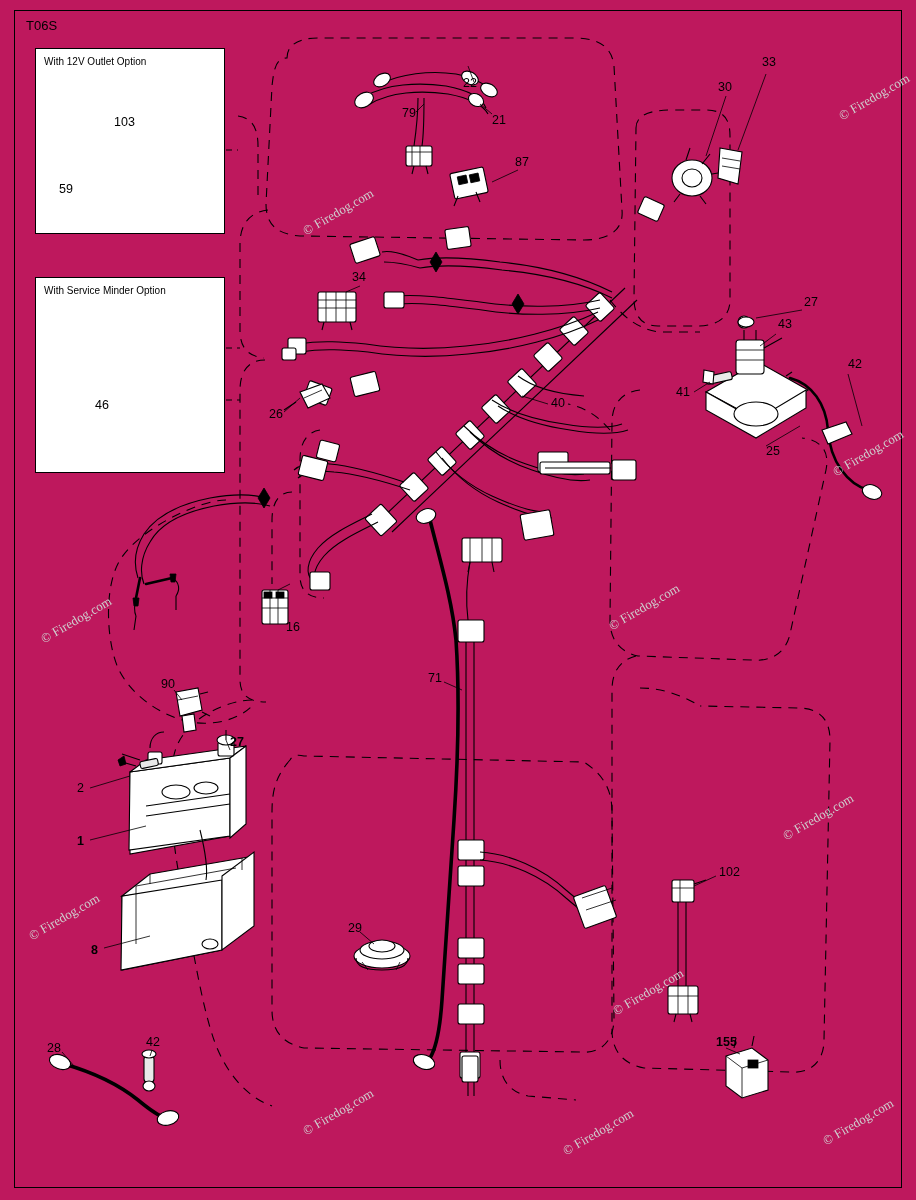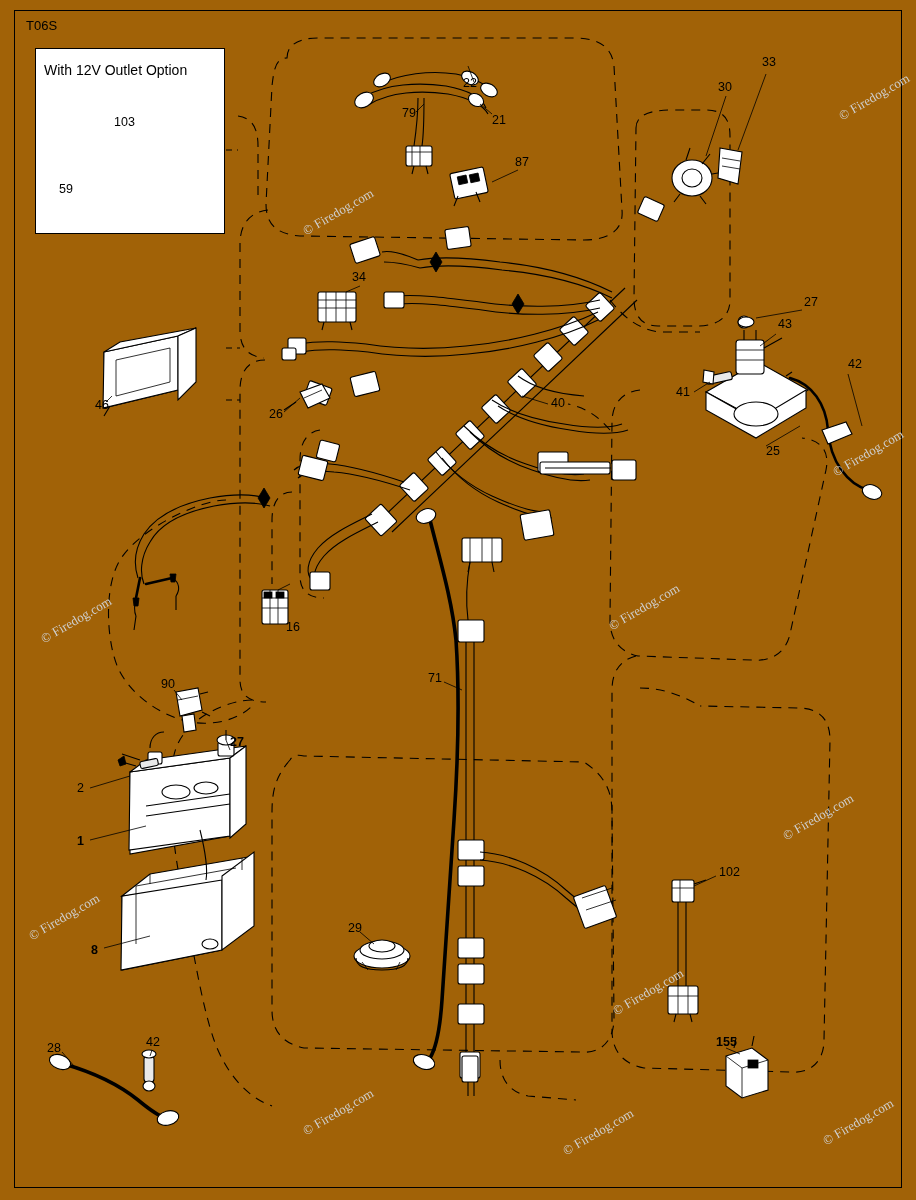--- a/index.html
+++ b/index.html
@@ -7,21 +7,21 @@
     padding: 0;
     background: #ffffff;
   }
   body {
     font-family: "Liberation Sans", sans-serif;
   }
   #page {
     position: relative;
     width: 916px;
     height: 1200px;
-    background: #a16207;
+    background: #be185d;
     overflow: hidden;
   }
   #frame {
     position: absolute;
     left: 14px;
     top: 10px;
     width: 888px;
     height: 1178px;
     border: 1.5px solid #000;
     box-sizing: border-box;
@@ -38,24 +38,23 @@
     border: 1.4px solid #000;
     box-sizing: border-box;
     background: #fff;
   }
   #inset-12v { left: 35px; top: 48px; width: 190px; height: 186px; }
   #inset-sm  { left: 35px; top: 277px; width: 190px; height: 196px; }
   .inset-title {
     position: absolute;
     left: 8px;
     top: 7px;
-    font-size: 14px;
+    font-size: 10px;
     color: #000;
     white-space: nowrap;
-    margin-top: 6px;
   }
   .callout {
     position: absolute;
     font-size: 12.5px;
     color: #000;
     white-space: nowrap;
   }
   .callout.bold { font-weight: bold; }
   .wm {
     position: absolute;
@@ -440,20 +439,23 @@
     <path class="ln-thin" d="M726 1048 L740 1054"></path>
     <path class="ln-thin" d="M122 126 L132 124"></path>
     <path class="ln-thin" d="M74 192 L80 196"></path>
     <path class="ln-thin" d="M106 402 L112 396"></path>
   </svg>
 
   <div class="inset" id="inset-12v">
     <div class="inset-title">With 12V Outlet Option</div>
   </div>
 
+  <div class="inset" id="inset-sm">
+    <div class="inset-title">With Service Minder Option</div>
+  </div>
 
   <div class="callout" style="left:463px; top:48px;margin-top:28px;">22</div>
   <div class="callout" style="left:762px; top:55px;">33</div>
   <div class="callout" style="left:718px; top:80px;text-align:center;">30</div>
   <div class="callout" style="left:402px; top:106px;">79</div>
   <div class="callout" style="left:492px; top:113px;">21</div>
   <div class="callout" style="left:114px; top:115px;">103</div>
   <div class="callout" style="left:515px; top:155px;">87</div>
   <div class="callout" style="left:59px;  top:182px;">59</div>
   <div class="callout" style="left:352px; top:270px;">34</div>

